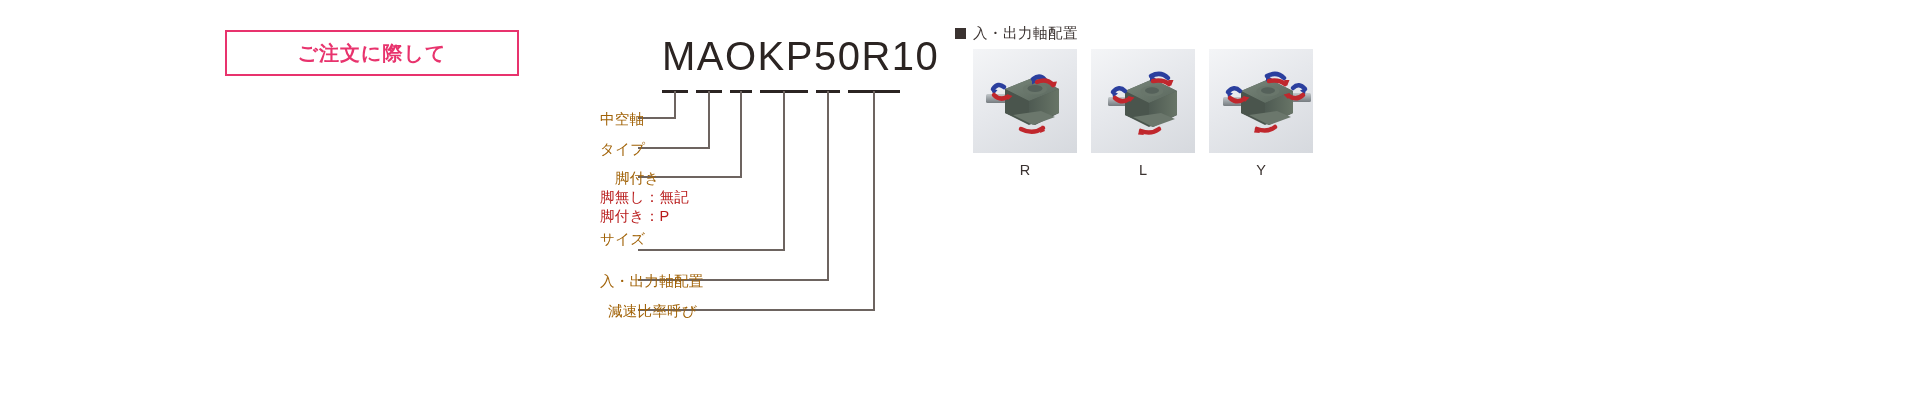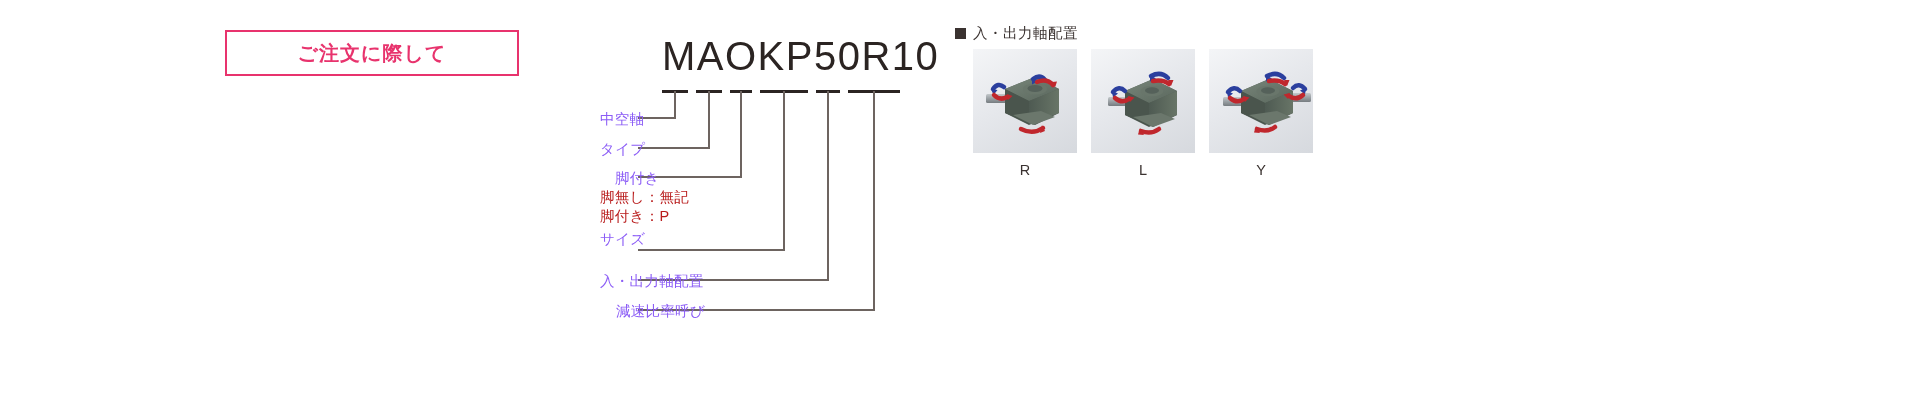--- a/index.html
+++ b/index.html
@@ -67,21 +67,21 @@
     width: 330px;
     height: 310px;
     pointer-events: none;
   }
 
   
   .code-label {
     position: absolute;
     font-size: 14.5px;
     line-height: 1.35;
-    color: #8b5cf6;
+    color: #a16207;
     white-space: nowrap;
     letter-spacing: 0.3px;
   }
   .code-sublabel {
     position: absolute;
     font-size: 14.5px;
     line-height: 1.35;
     color: #b91c1c;
     white-space: nowrap;
     letter-spacing: 0.3px;
@@ -181,21 +181,21 @@
   <div class="code-label" style="left:0px; top:135px;margin-left:15px;">脚付き</div>
 
   <div class="code-sublabel" style="left:0px; top:154px;">脚無し：無記</div>
 
   <div class="code-sublabel" style="left:0px; top:173px;">脚付き：P</div>
 
   <div class="code-label" style="left:0px; top:196px;">サイズ</div>
 
   <div class="code-label" style="left:0px; top:238px;">入・出力軸配置</div>
 
-  <div class="code-label" style="left:16px; top:268px;">減速比率呼び</div>
+  <div class="code-label" style="left:8px; top:268px;">減速比率呼び</div>
 </div>
 
 <div id="shaft-section">
 
   <div id="shaft-section-heading">
     <span id="shaft-heading-bullet"></span>
     <span>入・出力軸配置</span>
   </div>
 
   <div id="shaft-figures">

